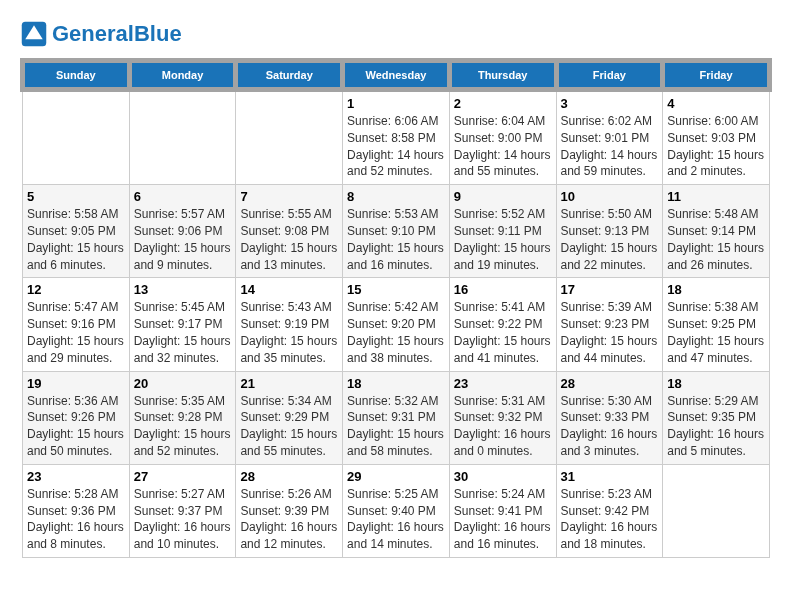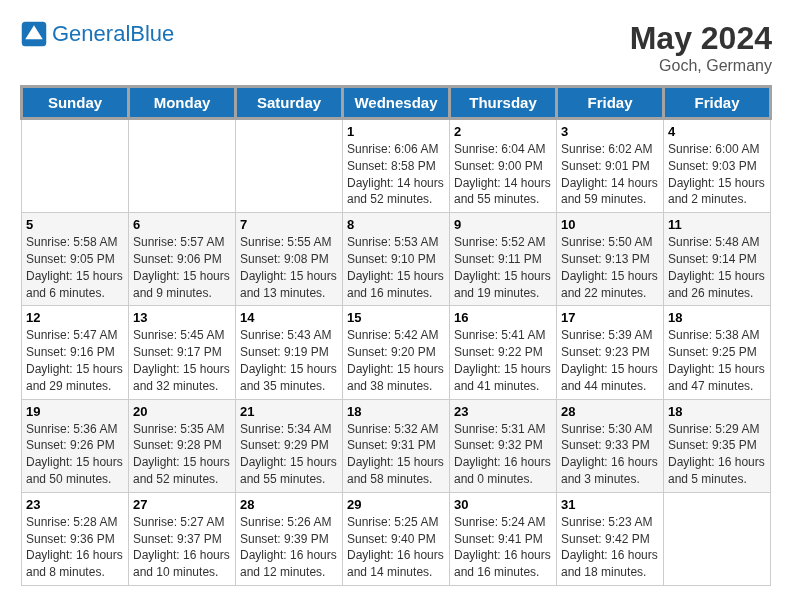--- a/index.html
+++ b/index.html
@@ -15,21 +15,21 @@
       justify-content: space-between;
       align-items: flex-start;
       margin-bottom: 10px;
     }
     .logo {
       display: flex;
       align-items: center;
     }
     .logo-text {
       font-size: 22px;
-      font-weight: normal;
+      font-weight: bold;
       color: #333;
       line-height: 1;
     }
     .logo-text span {
       color: #1a73b8;
     }
     .logo-icon {
       width: 28px;
       height: 28px;
       margin-right: 4px;
@@ -49,23 +49,23 @@
     table {
       width: 100%;
       border-collapse: collapse;
       font-size: 11px;
     }
     thead tr th {
       background-color: #1a73b8;
       color: #fff;
       text-align: center;
       padding: 6px 4px;
-      font-size: 15px;
-      font-weight: bold;
-      border: 3px solid #a3a3a3;
+      font-size: 11px;
+      font-weight: bold;
+      border: 5px solid #a3a3a3;
     }
     tbody tr td {
       vertical-align: top;
       border: 1px solid #ccc;
       padding: 4px;
       min-height: 80px;
       height: 85px;
       width: 14.28%;
       background: #fff;
     }
@@ -93,24 +93,20 @@
 <div class="header">
   <div class="logo">
     <svg class="logo-icon" viewBox="0 0 32 32">
       <rect x="2" y="2" width="28" height="28" rx="4" fill="#1a73b8"></rect>
       <polygon points="16,6 26,22 6,22" fill="white"></polygon>
     </svg>
     <div class="logo-text">
       <span>General</span><span style="color:#1a73b8">Blue</span>
     </div>
   </div>
-  <div class="title-block">
-    <div class="month-year">May 2024</div>
-    <div class="location">Goch, Germany</div>
-  </div>
 </div>
 
 <table>
   <thead>
     <tr>
     <th>Sunday</th>
         <th>Monday</th>
         <th>Saturday</th>
         <th>Wednesday</th>
         <th>Thursday</th>

